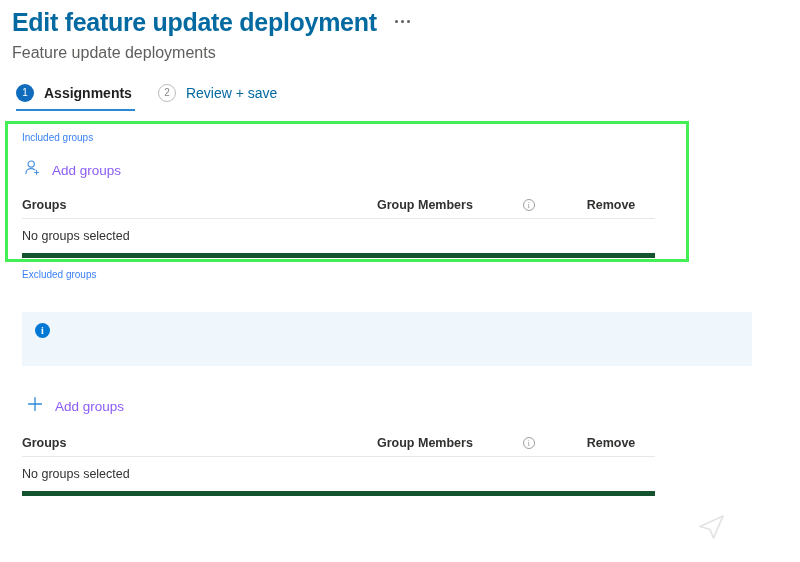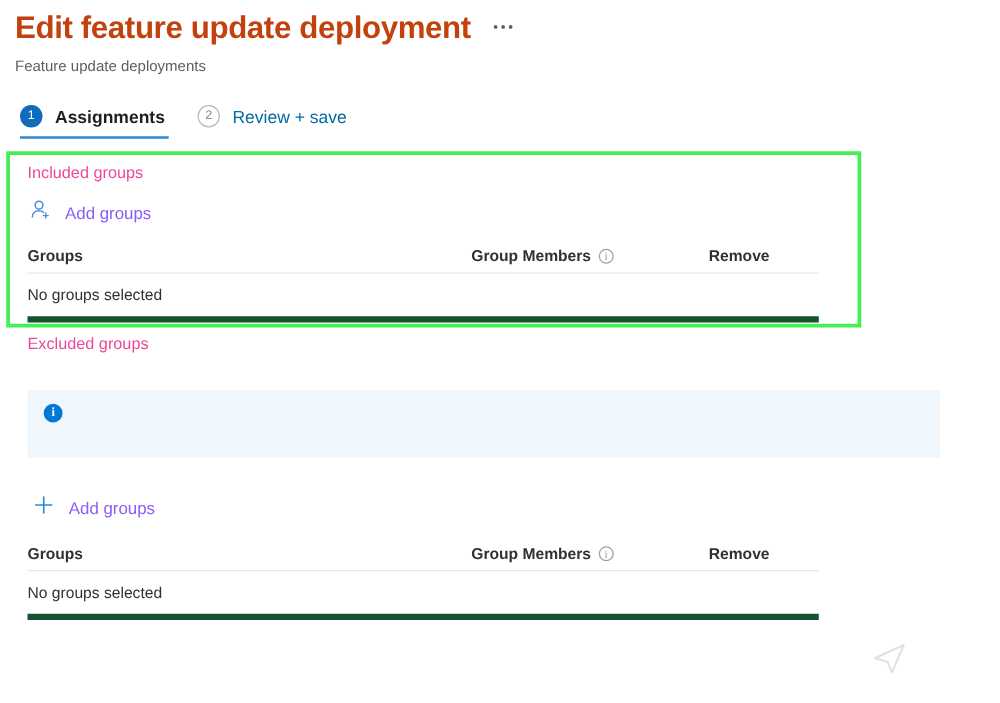--- a/index.html
+++ b/index.html
@@ -26,41 +26,41 @@
   }
   .title-row {
     display: flex;
     align-items: flex-start;
   }
   .page-title {
     font-size: 25px;
     font-weight: bold;
     line-height: 32px;
     letter-spacing: -0.3px;
-    color: #c2410c;
+    color: #0369a1;
     margin: 0;
     white-space: nowrap;
   }
   .ellipsis-btn {
     margin-left: 18px;
     margin-top: 14px;
     display: flex;
     align-items: center;
     gap: 3px;
     cursor: pointer;
   }
   .ellipsis-btn i {
     display: block;
     width: 3px;
     height: 3px;
     border-radius: 50%;
     background: #605e5c;
   }
   .page-subtitle {
-    font-size: 12px;
+    font-size: 16px;
     color: #605e5c;
     margin-top: 7px;
     line-height: 16px;
   }
 
   
   .tabs {
     position: absolute;
     left: 16px;
     top: 84px;
@@ -127,22 +127,22 @@
     width: 684px;
     height: 141px;
     border: 3px solid #44ee55;
     box-sizing: border-box;
     pointer-events: none;
   }
 
   
   .section-label {
     position: absolute;
-    font-size: 13px;
-    color: #ec4899;
+    font-size: 10px;
+    color: #3b82f6;
     line-height: 18px;
   }
   #included-label { left: 22px; top: 129px; }
   #excluded-label { left: 22px; top: 266px; }
 
   .add-groups-btn {
     position: absolute;
     display: flex;
     align-items: center;
     cursor: pointer;
@@ -183,22 +183,23 @@
     font-size: 12.5px;
     color: #323130;
     border-bottom: 5px solid #14532d;
   }
   .col-groups { width: 355px; flex: none; }
   .col-members {
     width: 190px;
     flex: none;
     display: flex;
     align-items: center;
-  }
-  .col-remove { flex: 1; }
+    gap: 44px;
+  }
+  .col-remove { flex: 1; text-align: center; }
 
   .info-circle {
     display: inline-flex;
     align-items: center;
     justify-content: center;
     width: 12px;
     height: 12px;
     border: 1px solid #a19f9d;
     border-radius: 50%;
     font-size: 9px;

